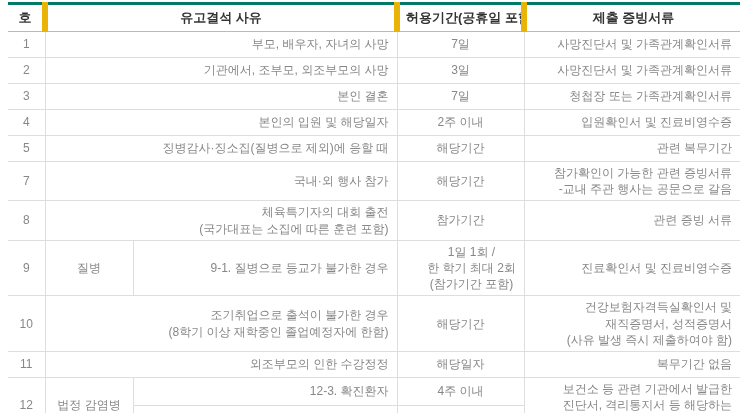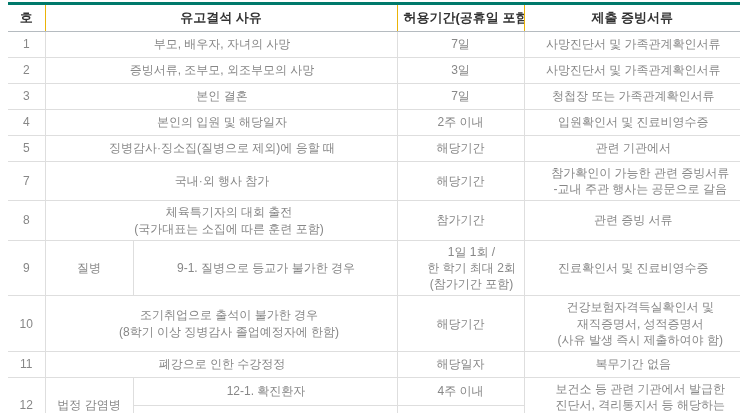--- a/index.html
+++ b/index.html
@@ -26,37 +26,37 @@
   col.w-period { width: 127px; }
   col.w-docs   { width: 216px; }
 
   th {
     color: #333333;
     font-size: 13px;
     font-weight: bold;
     text-align: center;
     padding: 4px 2px;
     border-bottom: 1px solid #b5bbc0;
-    border-left: 1px solid #eab308;
+    border-left: 6px solid #eab308;
     background: #ffffff;
     vertical-align: middle;
   }
   td {
     color: #878787;
     font-size: 12px;
     line-height: 1.35;
     padding: 3px 8px;
     border-bottom: 1px solid #dedede;
     border-left: 1px solid #dedede;
     vertical-align: middle;
     overflow: hidden;
   }
   .c-first { border-left: none; }
   .no, .period, .category { text-align: center; padding-left: 2px; padding-right: 2px; }
-  .reason, .docs { text-align: center; padding-left: 10px; }
+  .reason, .docs { text-align: right; padding-left: 10px; }
   .pre { white-space: pre-line; padding-left: 24px; }
   .clip {
     white-space: nowrap;
     overflow: hidden;
     text-align: left;
     padding-left: 6px;
   }
   tr.hdr  { height: 27px; }
   tr.r26  { height: 26px; }
   tr.r38  { height: 38px; }
@@ -86,41 +86,41 @@
     </thead>
     <tbody>
       <tr class="r26">
         <td class="c-first no">1</td>
         <td colspan="2" class="reason">부모, 배우자, 자녀의 사망</td>
         <td class="period">7일</td>
         <td class="docs">사망진단서 및 가족관계확인서류</td>
       </tr>
       <tr class="r26">
         <td class="c-first no">2</td>
-        <td colspan="2" class="reason">증빙서류, 조부모, 외조부모의 사망</td>
+        <td colspan="2" class="reason">기관에서, 조부모, 외조부모의 사망</td>
         <td class="period">3일</td>
         <td class="docs">사망진단서 및 가족관계확인서류</td>
       </tr>
       <tr class="r26">
         <td class="c-first no">3</td>
         <td colspan="2" class="reason">본인 결혼</td>
         <td class="period">7일</td>
         <td class="docs">청첩장 또는 가족관계확인서류</td>
       </tr>
       <tr class="r26">
         <td class="c-first no">4</td>
         <td colspan="2" class="reason">본인의 입원 및 해당일자</td>
         <td class="period">2주 이내</td>
         <td class="docs">입원확인서 및 진료비영수증</td>
       </tr>
       <tr class="r26">
         <td class="c-first no">5</td>
         <td colspan="2" class="reason">징병감사·징소집(질병으로 제외)에 응할 때</td>
         <td class="period">해당기간</td>
-        <td class="docs">관련 기관에서</td>
+        <td class="docs">관련 복무기간</td>
       </tr>
       <tr class="r38">
         <td class="c-first no">7</td>
         <td colspan="2" class="reason">국내·외 행사 참가</td>
         <td class="period">해당기간</td>
         <td class="docs pre">참가확인이 가능한 관련 증빙서류
 -교내 주관 행사는 공문으로 갈음</td>
       </tr>
       <tr class="r38">
         <td class="c-first no">8</td>
@@ -134,36 +134,36 @@
         <td class="category">질병</td>
         <td class="reason">9-1. 질병으로 등교가 불가한 경우</td>
         <td class="period pre">1일 1회 /
 한 학기 최대 2회
 (참가기간 포함)</td>
         <td class="docs">진료확인서 및 진료비영수증</td>
       </tr>
       <tr class="r52">
         <td class="c-first no">10</td>
         <td colspan="2" class="reason pre">조기취업으로 출석이 불가한 경우
-(8학기 이상 징병감사 졸업예정자에 한함)</td>
+(8학기 이상 재학중인 졸업예정자에 한함)</td>
         <td class="period">해당기간</td>
         <td class="docs pre">건강보험자격득실확인서 및
 재직증명서, 성적증명서
 (사유 발생 즉시 제출하여야 함)</td>
       </tr>
       <tr class="r26">
         <td class="c-first no">11</td>
-        <td colspan="2" class="reason">폐강으로 인한 수강정정</td>
+        <td colspan="2" class="reason">외조부모의 인한 수강정정</td>
         <td class="period">해당일자</td>
         <td class="docs">복무기간 없음</td>
       </tr>
       <tr class="r27">
         <td class="c-first no" rowspan="2">12</td>
         <td class="category" rowspan="2">법정 감염병</td>
-        <td class="reason">12-1. 확진환자</td>
+        <td class="reason">12-3. 확진환자</td>
         <td class="period">4주 이내</td>
         <td class="docs pre" rowspan="2">보건소 등 관련 기관에서 발급한
 진단서, 격리통지서 등 해당하는
 공식 서류</td>
       </tr>
       <tr class="r27">
         <td class="reason">12-2 자가격리대상자</td>
         <td class="period">2주 이내</td>
       </tr>
     </tbody>

